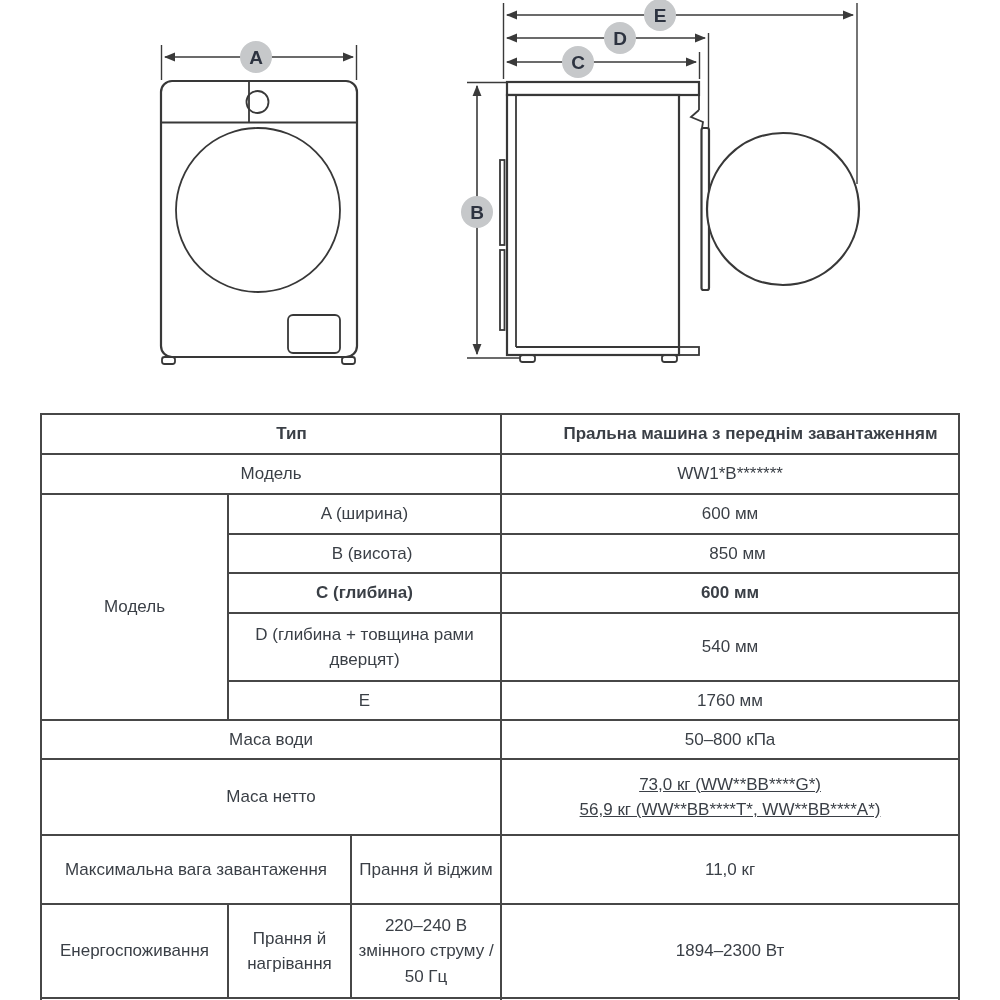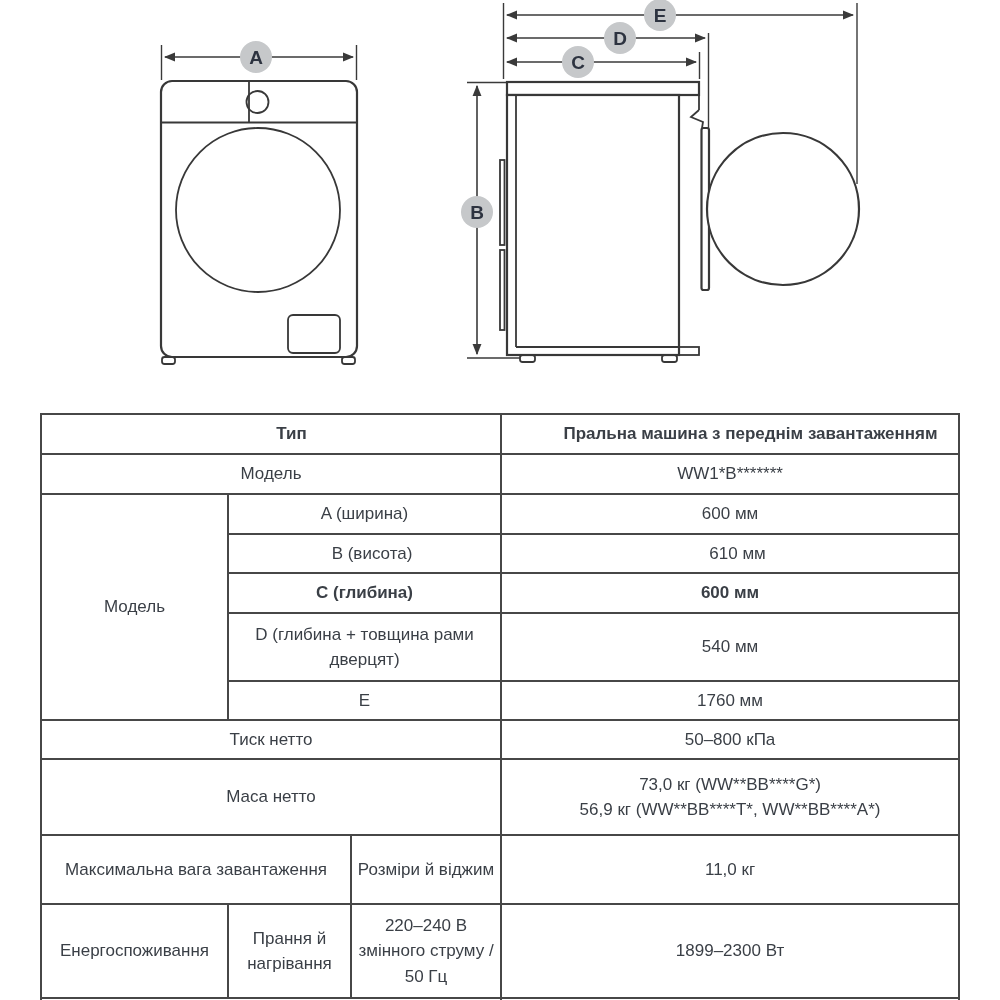--- a/index.html
+++ b/index.html
@@ -24,21 +24,21 @@
     padding:2px 5px;line-height:1.5;overflow:hidden;background:#ffffff;
   }
   td.hd{background:#d3d3d3;font-weight:bold;}
   td.lbl{background:#e7e7e7;}
   td.sub{background:#f1f1f1;}
   td.val{background:#ffffff;}
   tr.r1 td{height:34px;padding-left:46px;} tr.r2 td{height:34px;text-align:center;} tr.r3 td{height:34px;}
   tr.r4 td{height:33px;padding-left:20px;} tr.r5 td{height:34px;font-weight:bold;} tr.r6 td{height:62px;}
   tr.r7 td{height:33px;} tr.r8 td{height:33px;} tr.r9 td{height:70px;}
   tr.r10 td{height:63px;} tr.r11 td{height:88px;} tr.r12 td{height:30px;}
-  .vline2{line-height:1.75;}
+  .vline2{line-height:1.75;text-decoration:underline;}
 </style>
 </head>
 <body>
 
 <div class="canvas">
 
   <svg class="diagram" viewBox="0 0 1000 400">
     <defs>
       <marker id="ah" viewBox="0 0 10 10" refX="9" refY="5" markerWidth="7" markerHeight="7" orient="auto-start-reverse" markerUnits="strokeWidth">
         <path d="M0,1 L10,5 L0,9 z" fill="#3a3a3a"></path>
@@ -130,55 +130,55 @@
         <td colspan="3" class="lbl">Модель</td>
         <td class="val">WW1*B*******</td>
       </tr>
       <tr class="r3">
         <td rowspan="5" class="lbl">Модель</td>
         <td colspan="2" class="sub">A (ширина)</td>
         <td class="val">600 мм</td>
       </tr>
       <tr class="r4">
         <td colspan="2" class="sub">B (висота)</td>
-        <td class="val">610 мм</td>
+        <td class="val">850 мм</td>
       </tr>
       <tr class="r5">
         <td colspan="2" class="sub">C (глибина)</td>
         <td class="val">600 мм</td>
       </tr>
       <tr class="r6">
         <td colspan="2" class="sub">D (глибина + товщина рами дверцят)</td>
         <td class="val">540 мм</td>
       </tr>
       <tr class="r7">
         <td colspan="2" class="sub">E</td>
         <td class="val">1760 мм</td>
       </tr>
       <tr class="r8">
-        <td colspan="3" class="lbl">Тиск нетто</td>
+        <td colspan="3" class="lbl">Маса води</td>
         <td class="val">50–800 кПа</td>
       </tr>
       <tr class="r9">
         <td colspan="3" class="lbl">Маса нетто</td>
         <td class="val vline2">
           <div>73,0 кг (WW**BB****G*)</div>
           <div>56,9 кг (WW**BB****T*, WW**BB****A*)</div>
         </td>
       </tr>
       <tr class="r10">
         <td colspan="2" class="lbl">Максимальна вага завантаження</td>
-        <td class="val">Розміри й віджим</td>
+        <td class="val">Прання й віджим</td>
         <td class="val">11,0 кг</td>
       </tr>
       <tr class="r11">
         <td class="lbl">Енергоспоживання</td>
         <td class="lbl">Прання й нагрівання</td>
         <td class="val">220–240 В змінного струму / 50 Гц</td>
-        <td class="val">1899–2300 Вт</td>
+        <td class="val">1894–2300 Вт</td>
       </tr>
       <tr class="r12">
         <td colspan="3" class="lbl">Швидкість обертання барабана під час віджиму</td>
         <td class="val">1400 об/хв</td>
       </tr>
     </tbody>
   </table>
 
 </div>
 

